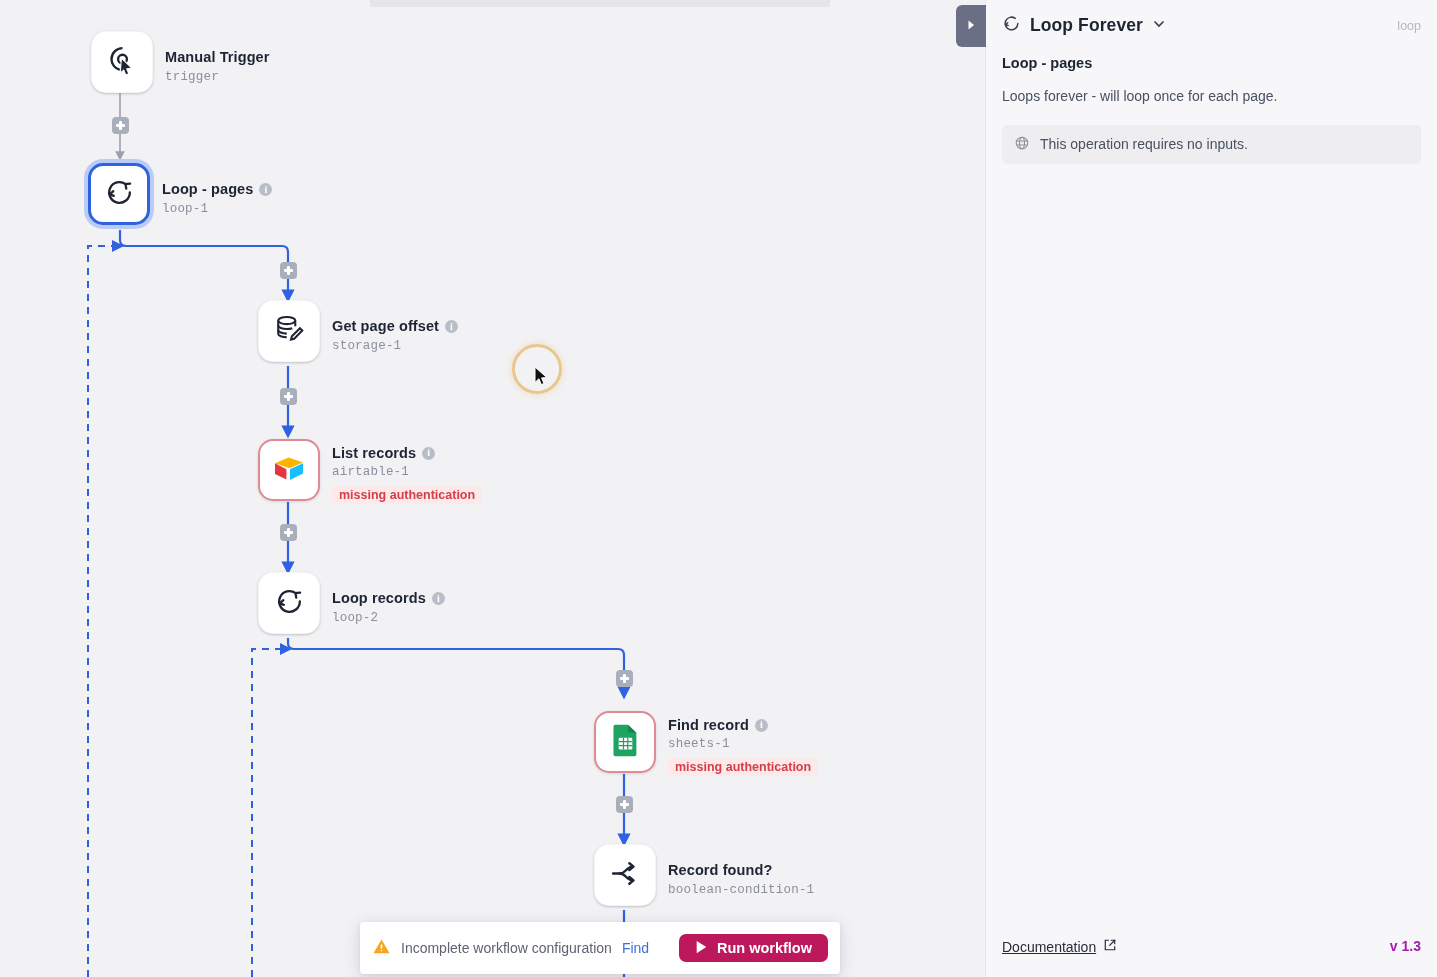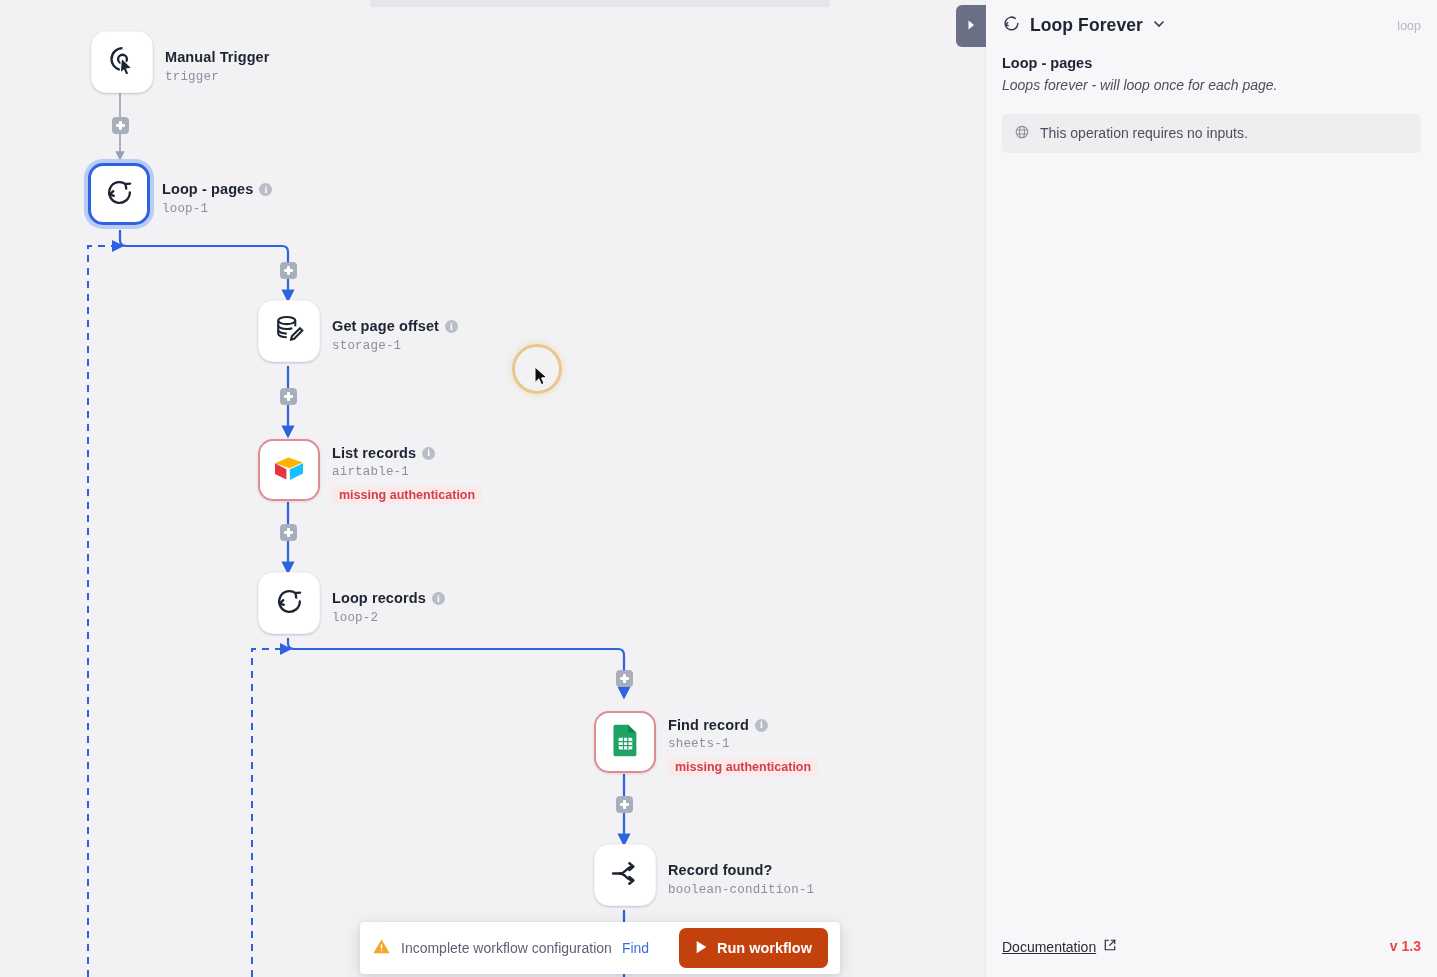--- a/index.html
+++ b/index.html
@@ -91,22 +91,22 @@
     position: absolute; left: 360px; top: 922px;
     width: 480px; height: 52px;
     background: #ffffff; border-radius: 4px;
     box-shadow: 0 4px 18px rgba(16,24,40,.13), 0 1px 4px rgba(16,24,40,.08);
     display: flex; align-items: center; padding: 0 12px; gap: 10px;
   }
   #run-bar .warn-msg { font-size: 14px; color: #5d6371; }
   #run-bar .view-link { font-size: 14px; color: #3b6fe0; cursor: pointer; }
   .run-btn {
     margin-left: auto;
-    background: #c2410c; color: #fff; border: none;
-    height: 40px; padding: 0 16px; border-radius: 7px;
+    background: #be185d; color: #fff; border: none;
+    height: 28px; padding: 0 16px; border-radius: 7px;
     font-size: 14.5px; font-weight: 700; font-family: "Liberation Sans", sans-serif;
     display: flex; align-items: center; gap: 9px; cursor: pointer;
   }
 
   
   #zoom-ctrls {
     position: absolute; left: 1345px; top: 933px;
     height: 38px; background: #fff; border-radius: 9px;
     box-shadow: 0 2px 10px rgba(16,24,40,.14);
     display: flex; align-items: center; gap: 14px; padding: 0 13px;
@@ -133,21 +133,21 @@
     font-size: 17.5px; font-weight: 700; color: #1d2433; letter-spacing: .1px;
   }
   .panel-op-id {
     margin-left: auto; font-size: 12.5px; color: #b4b8c2;
     font-family: "Liberation Sans", sans-serif;
     overflow: hidden; white-space: nowrap; max-width: 46px;
   }
   .panel-node-name {
     margin-top: 18px; font-size: 14.5px; font-weight: 700; color: #1d2433;
   }
-  .panel-desc { margin-top: 5px; font-size: 14px; color: #4a5060; line-height: 1.4; font-style: italic; }
+  .panel-desc { margin-top: 16px; font-size: 14px; color: #4a5060; line-height: 1.4; }
 
   .tabs {
     display: flex; margin-top: 20px;
     border-bottom: 1px solid #e3e4e9;
   }
   .tab {
     flex: 1; text-align: center; padding: 9px 0 11px 0;
     font-size: 14.5px; color: #454b59; cursor: pointer;
     position: relative;
   }
@@ -163,21 +163,21 @@
     font-size: 14px; color: #4a5060;
   }
   .panel-foot {
     padding: 14px 16px 22px 16px;
     display: flex; align-items: flex-start;
   }
   .doc-link {
     font-size: 14px; color: #262b38; text-decoration: underline;
     display: flex; align-items: center; gap: 7px; cursor: pointer;
   }
-  .version { margin-left: auto; font-size: 14px; font-weight: 700; color: #ef4444; }
+  .version { margin-left: auto; font-size: 14px; font-weight: 700; color: #a21caf; }
 </style>
 </head>
 <body>
 
 <div id="root">
 
   <div id="canvas">
 
     <div class="top-strip"></div>
 

